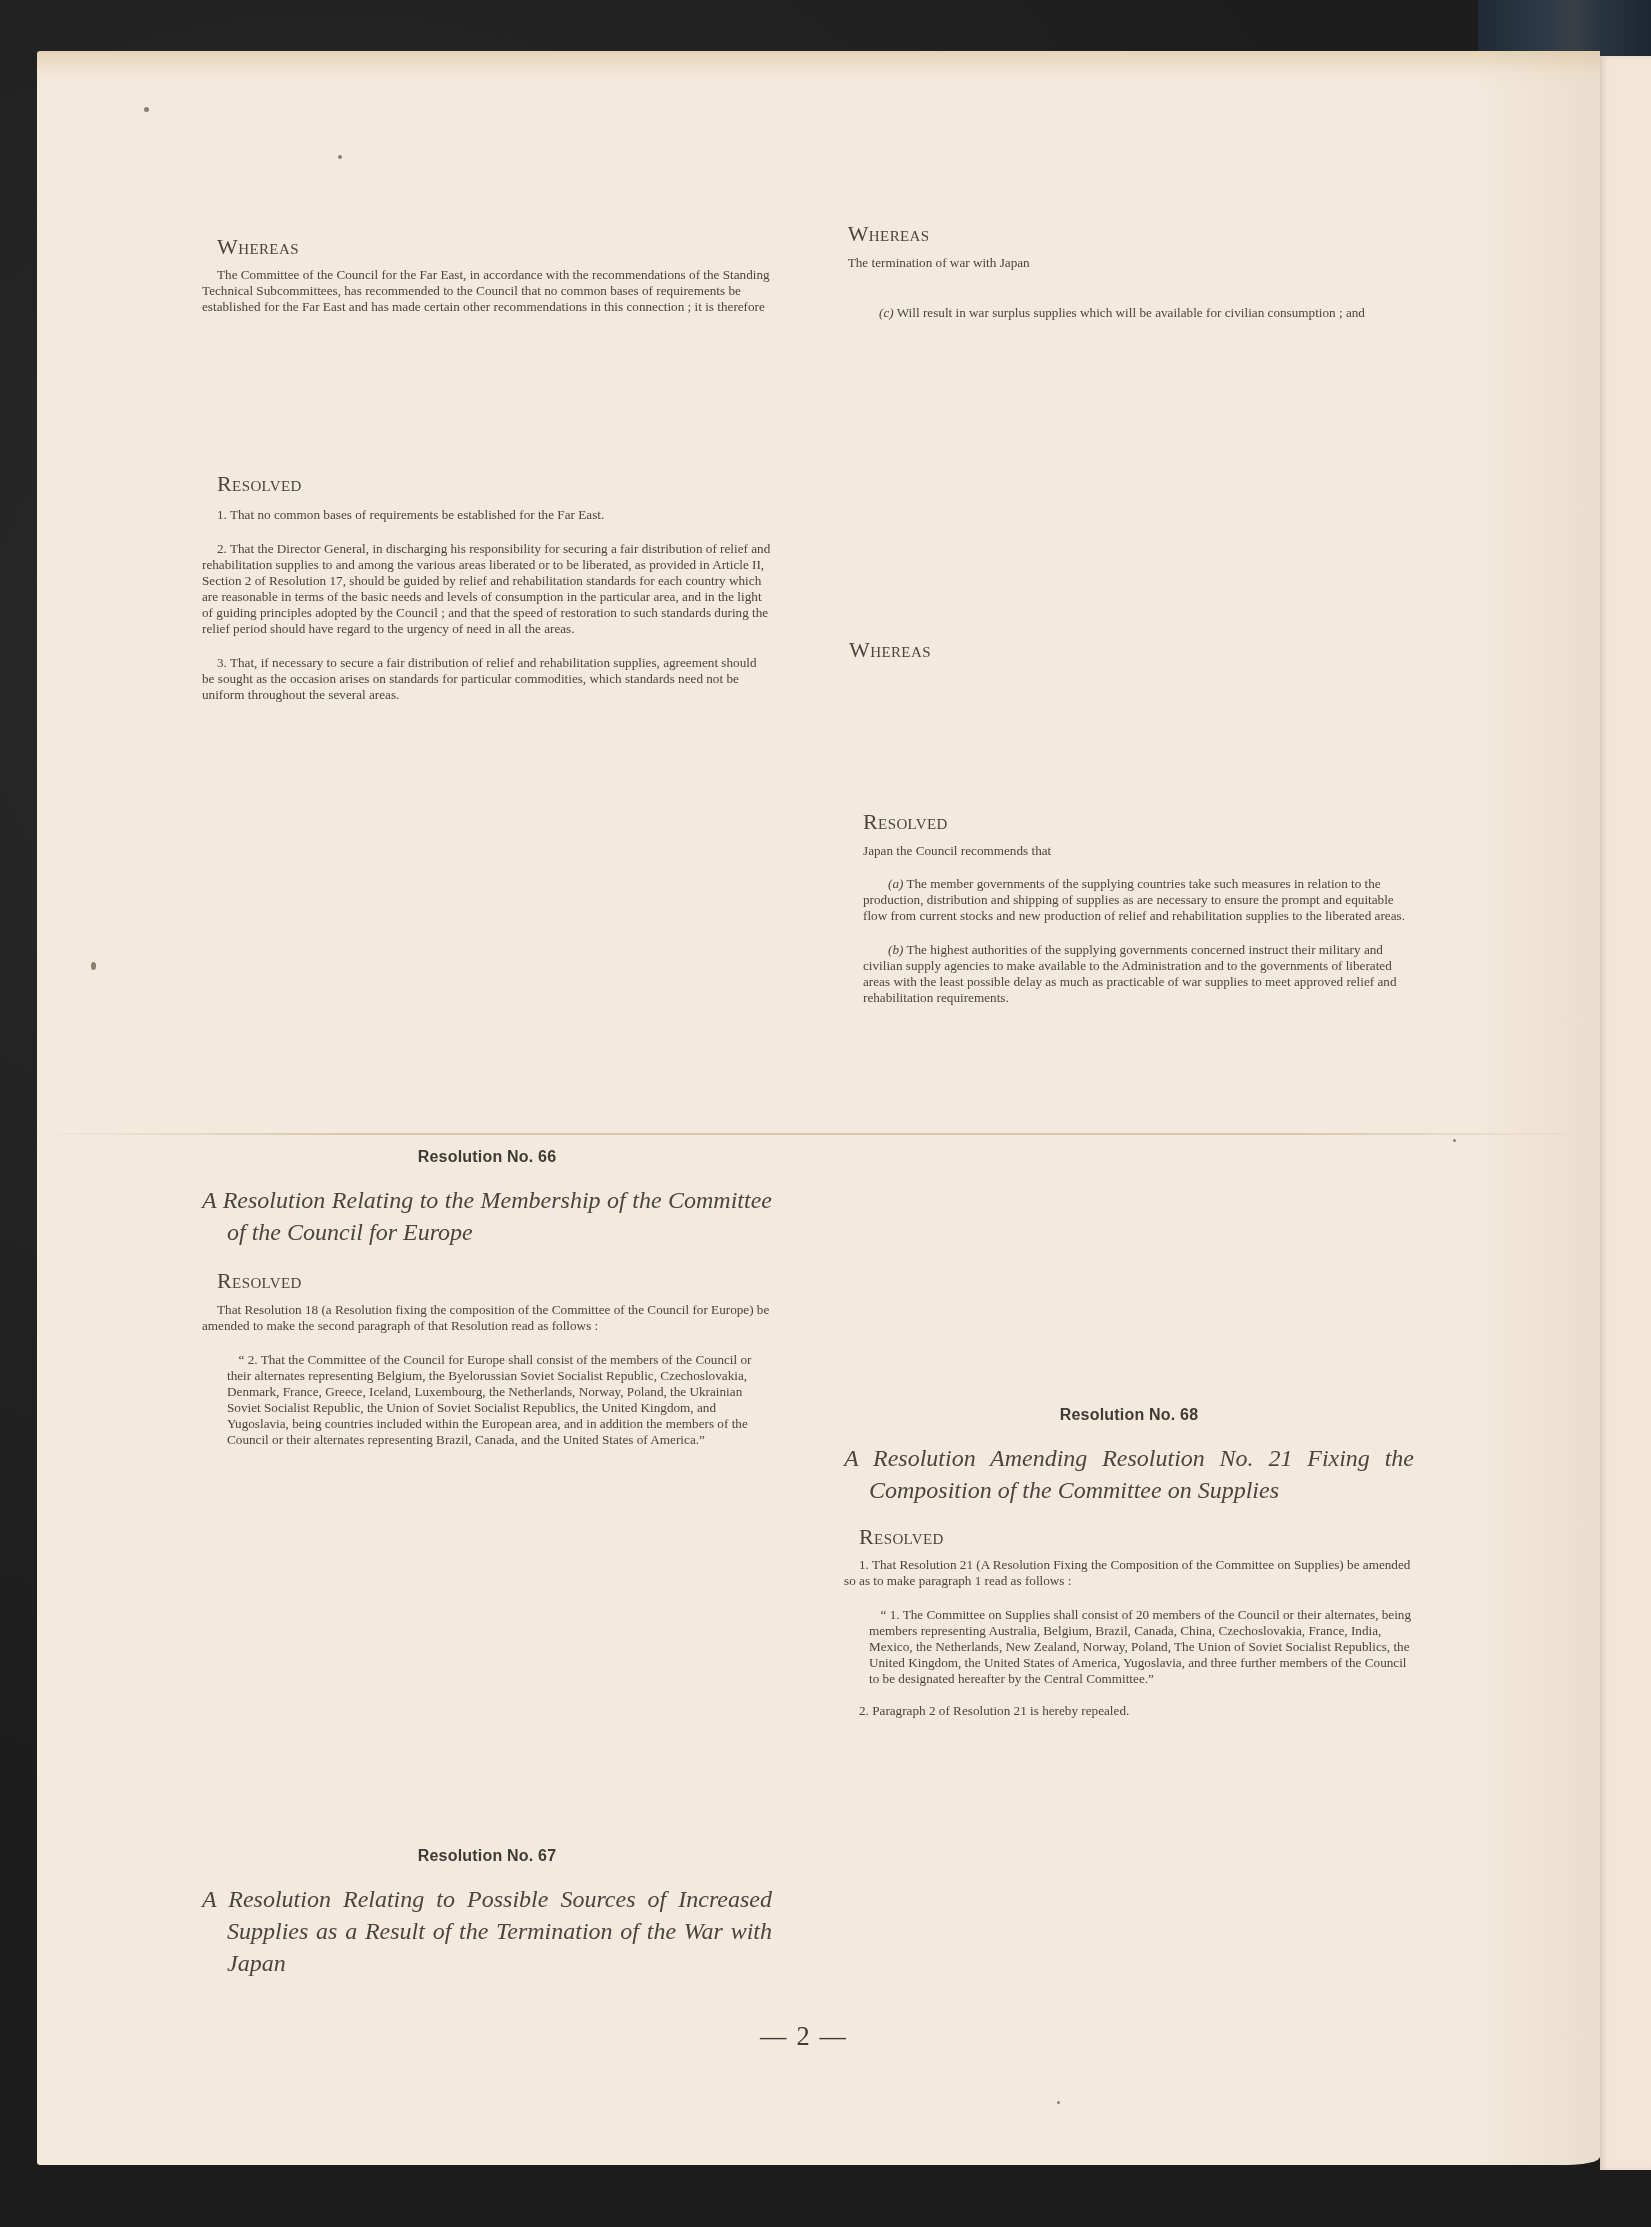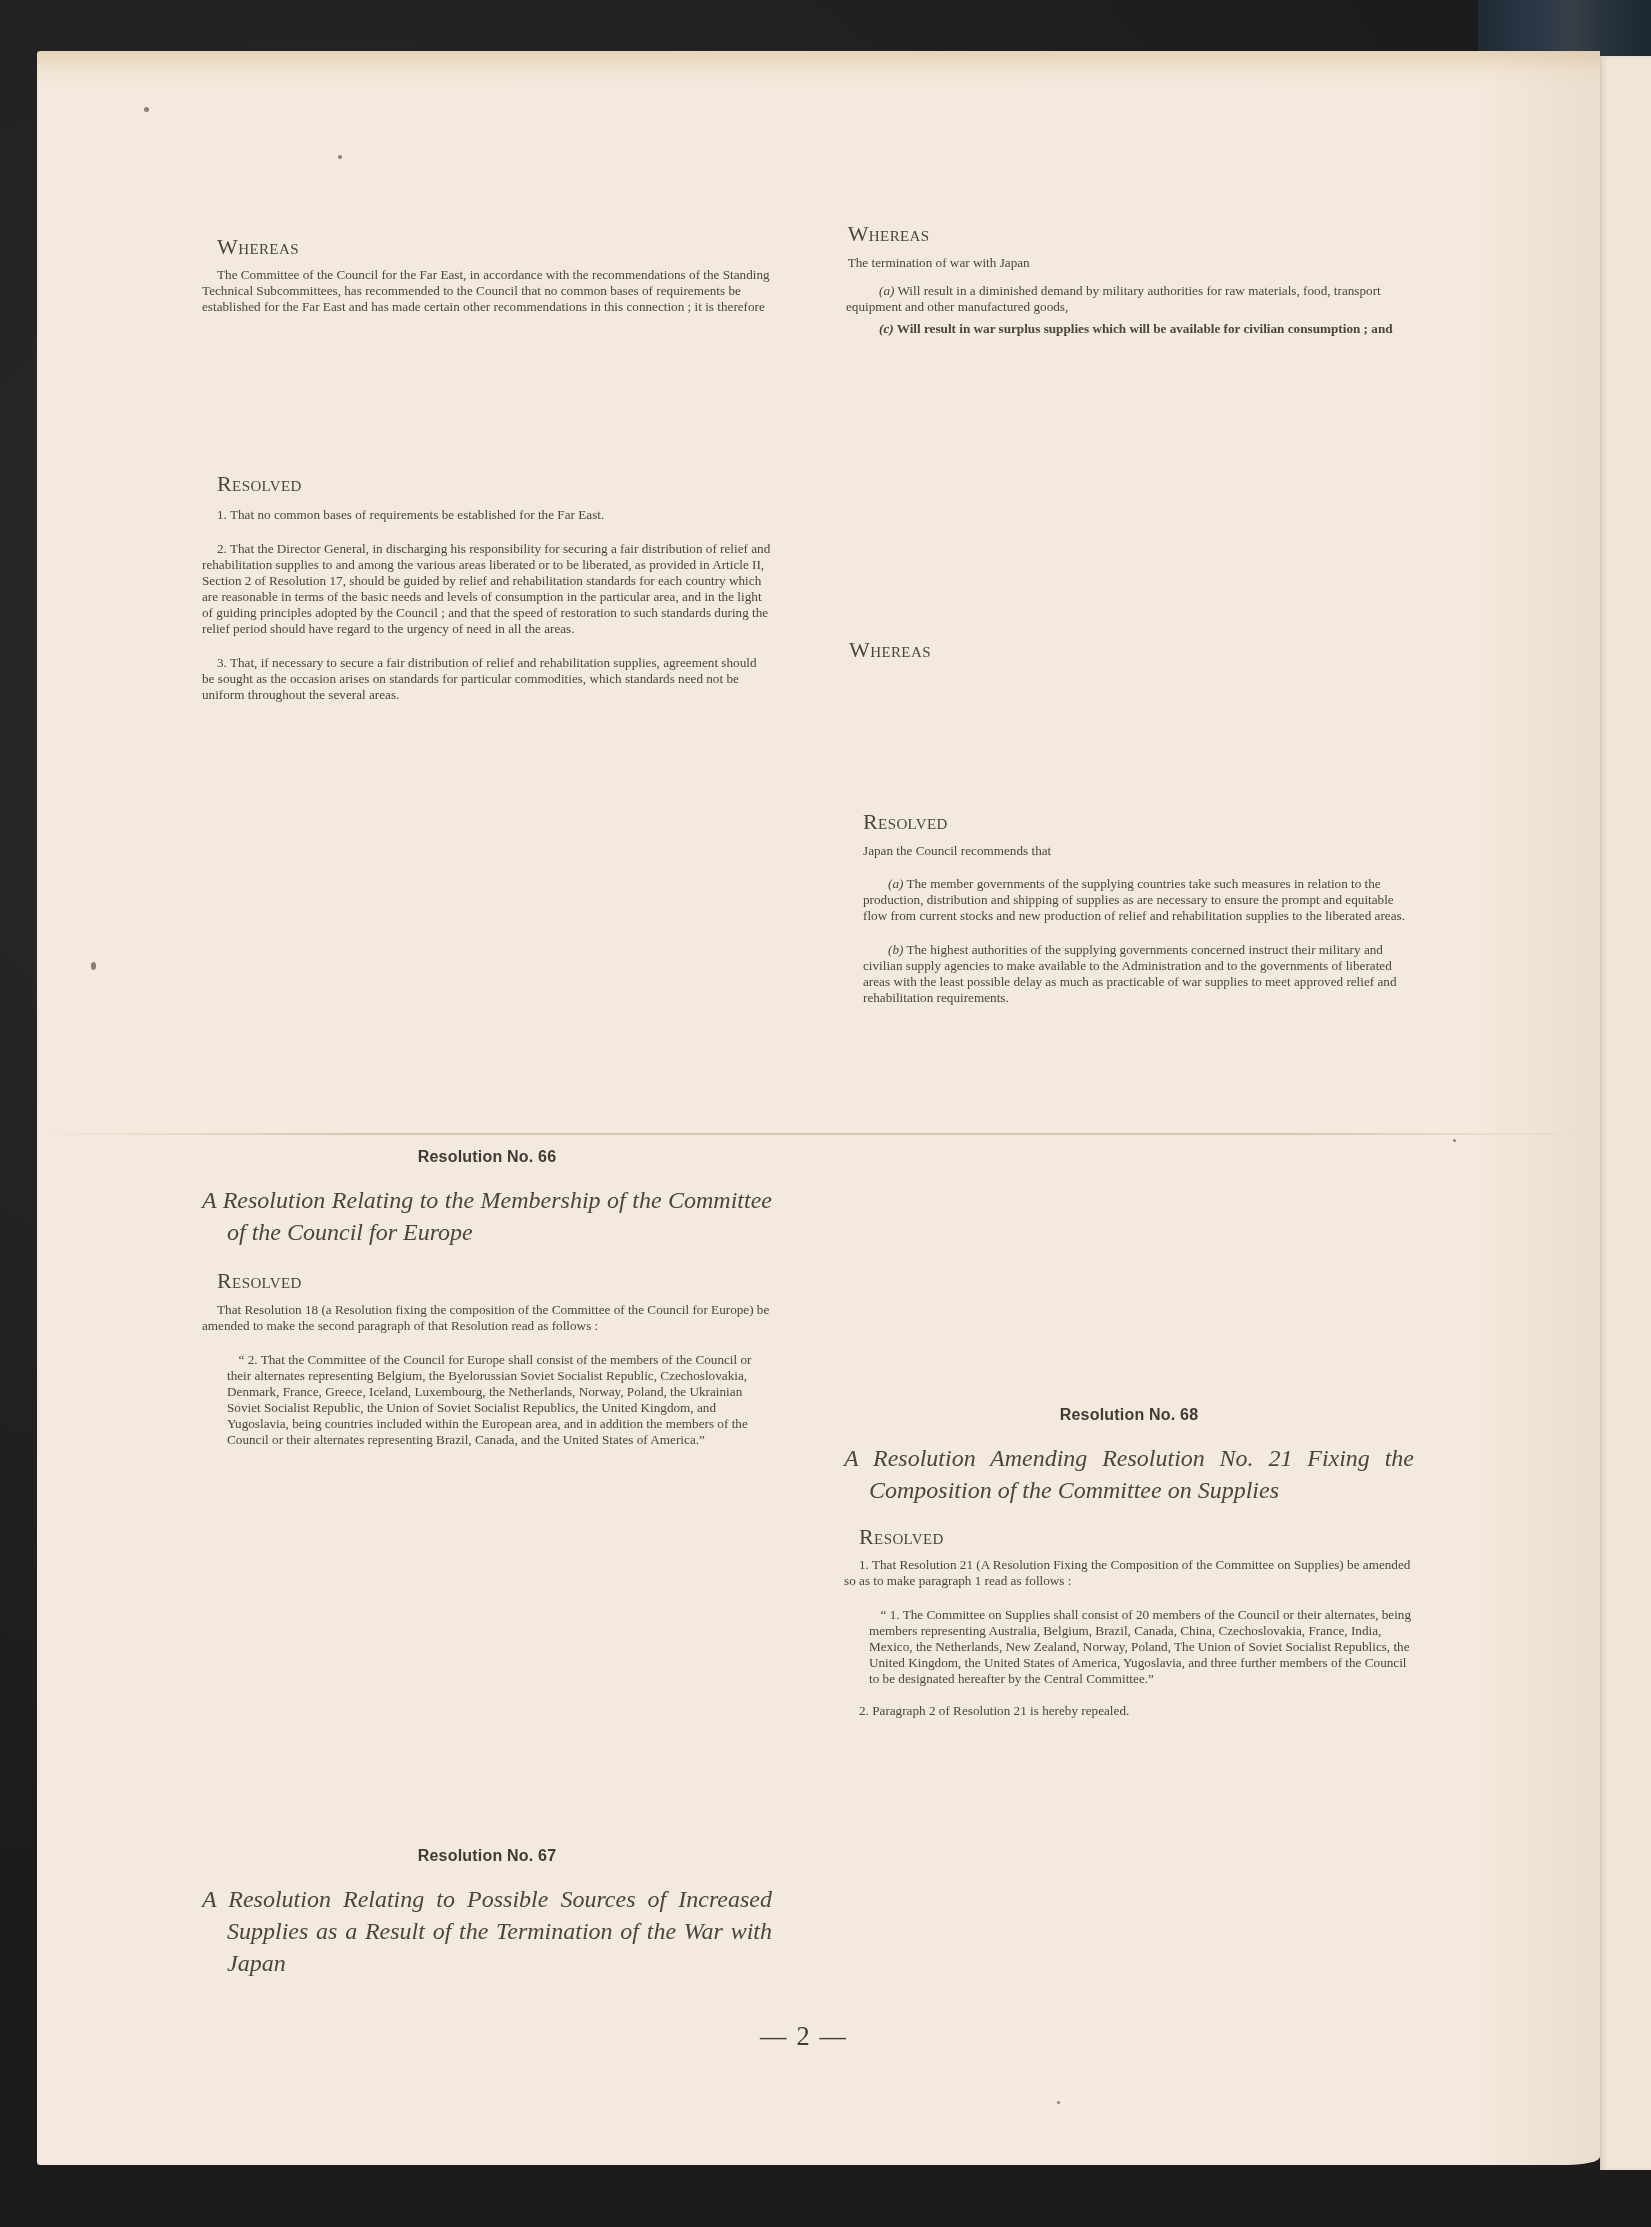--- a/index.html
+++ b/index.html
@@ -70,22 +70,21 @@
 </div>
 
 <div class="block" style="left:202px; top:1847px;">
   <div class="res-title">Resolution No. 67</div>
   <div class="res-sub" style="margin-top:18px;">A Resolution Relating to Possible Sources of Increased Supplies as a Result of the Termination of the War with Japan</div>
 </div>
 
 <div class="block" style="left:846px; top:221px;">
   <span class="sc" style="padding-left:1.7px;">Whereas</span>
   <p style="margin-top:8.3px; text-indent:1.7px;">The termination of war with Japan</p>
-  <p style="margin-top:11.6px; text-indent:33px;"><i>(a)</i> <span>Will result in a diminished demand by military authorities for raw materials, food, transport equipment and other manufactured goods,</span></p>
-  <p style="margin-top:6px; text-indent:33px;font-weight:bold;"><i>(c)</i> <span>Will result in war surplus supplies which will be available for civilian consumption ; and</span></p>
+  <p style="margin-top:34px; text-indent:33px;"><i>(c)</i> <span>Will result in war surplus supplies which will be available for civilian consumption ; and</span></p>
 </div>
 
 <div class="block" style="left:834px; top:637px;">
   <span class="sc">Whereas</span>
 </div>
 
 <div class="block" style="left:863px; top:809px; width:553px;">
   <span class="sc" style="padding-left:0;">Resolved</span>
   <p style="margin-top:8.3px; text-indent:0;">Japan the Council recommends that</p>
   <p style="margin-top:16.5px; text-indent:25px;"><i>(a)</i> <span>The member governments of the supplying countries take such measures in relation to the production, distribution and shipping of supplies as are necessary to ensure the prompt and equitable flow from current stocks and new production of relief and rehabilitation supplies to the liberated areas.</span></p>

